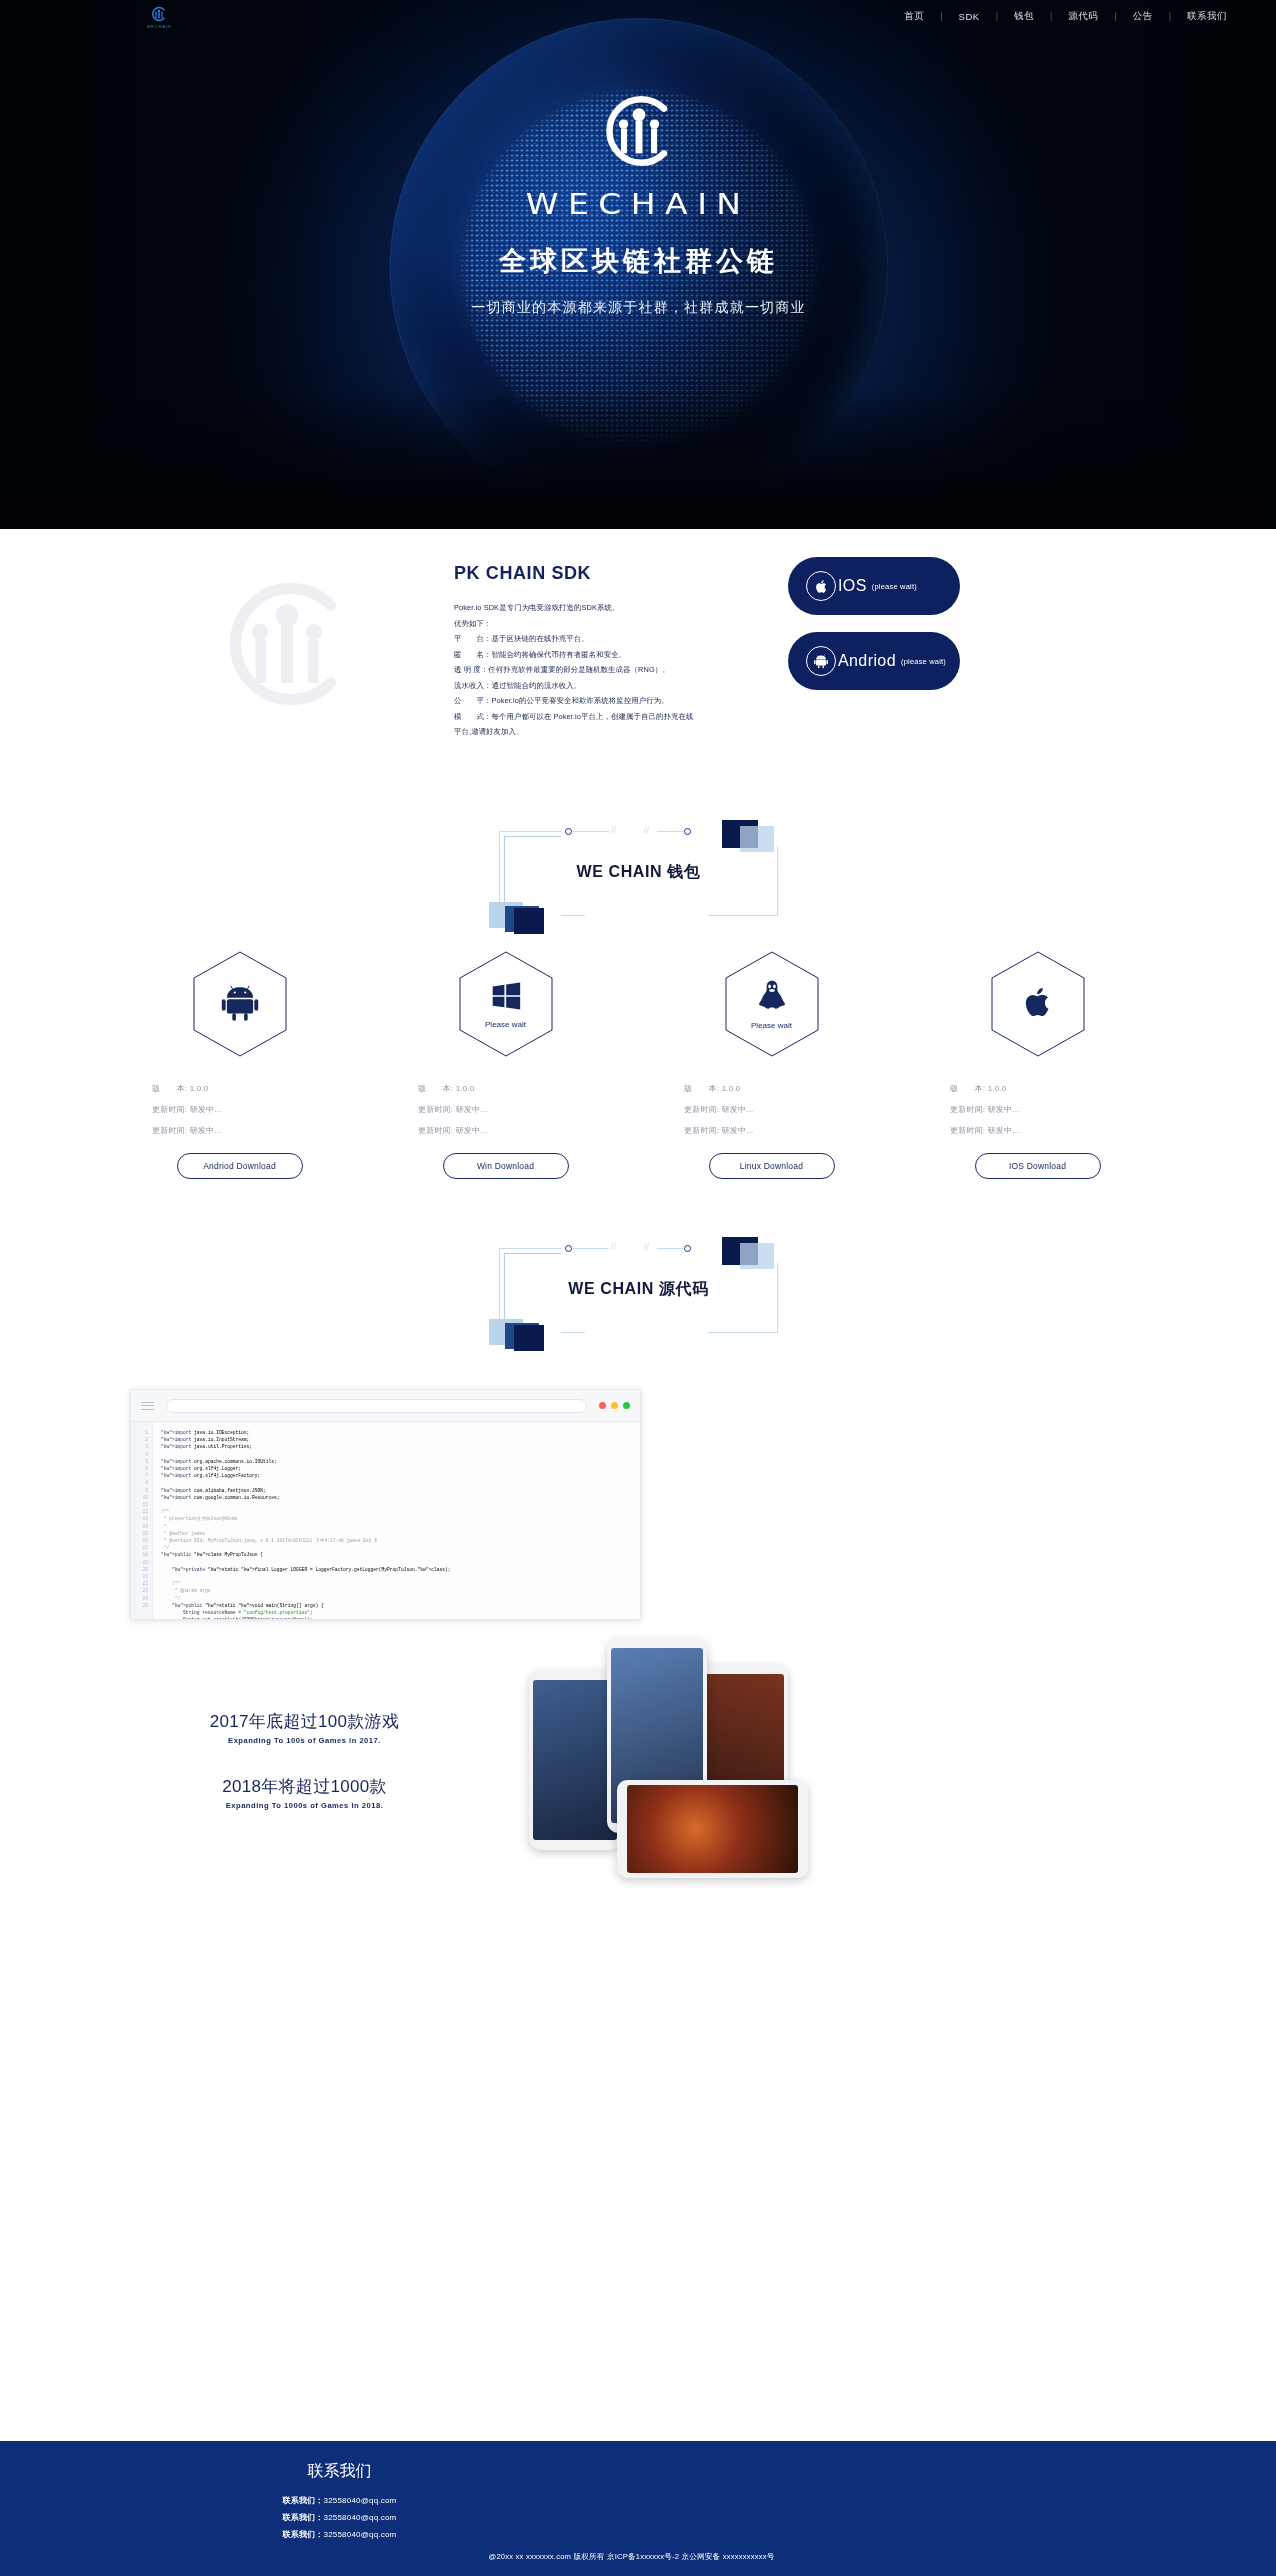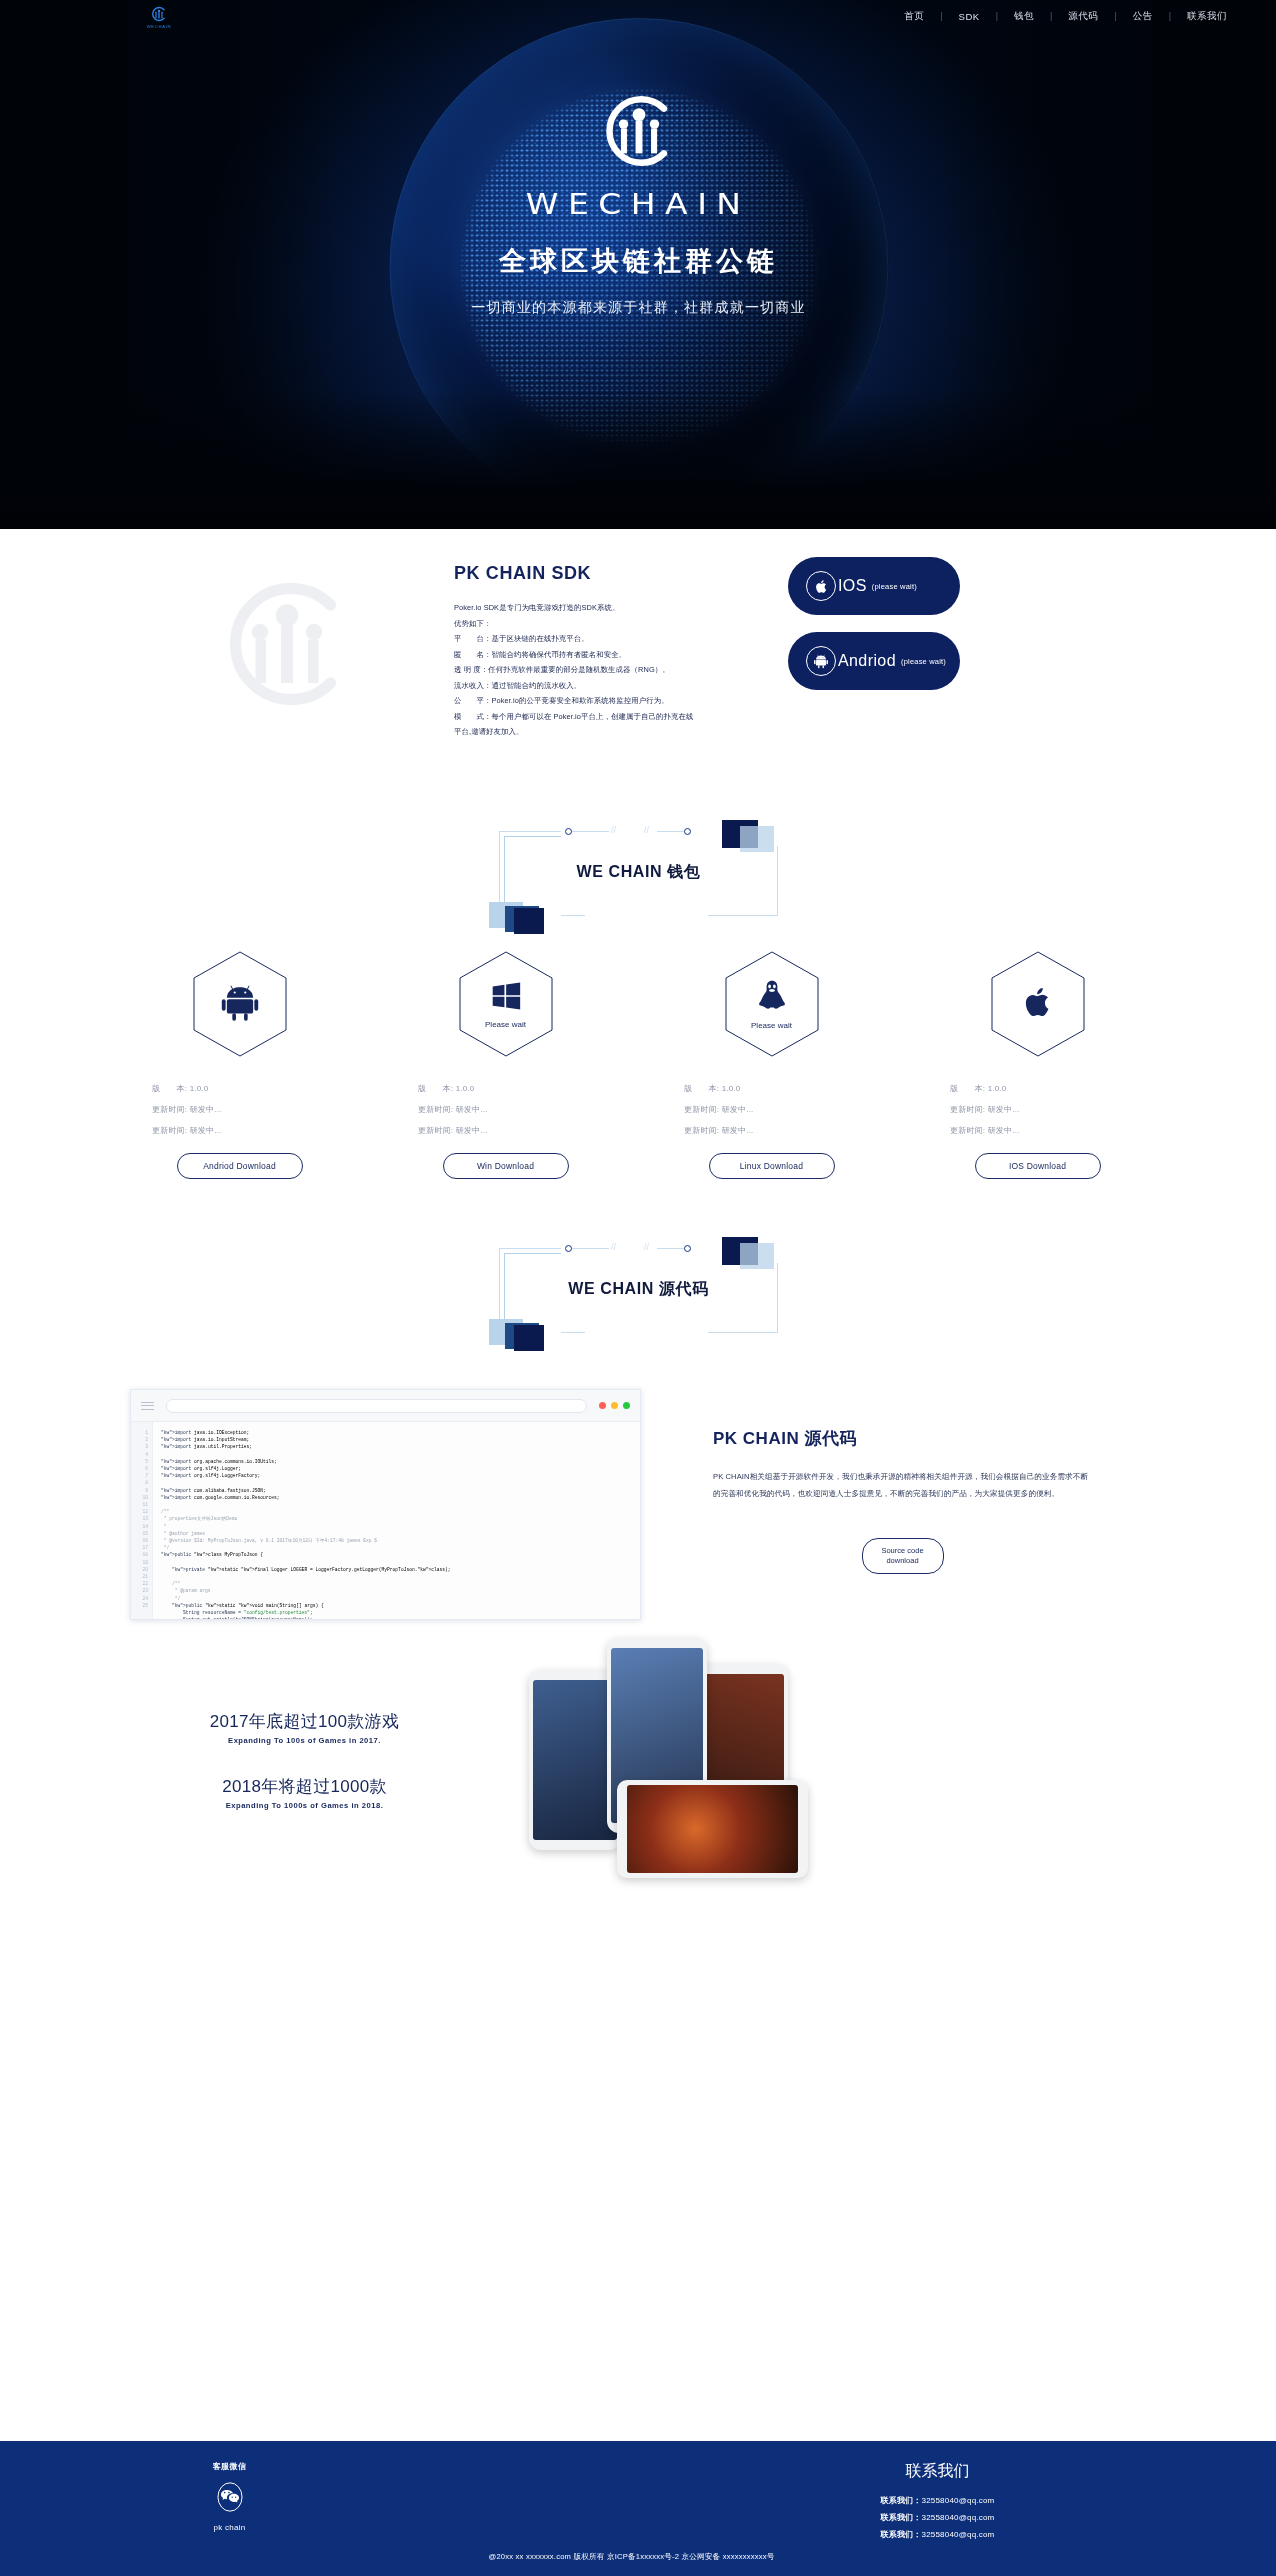--- a/index.html
+++ b/index.html
@@ -607,28 +607,20 @@
 <span class="cm">    /**</span>
 <span class="cm">     * @param args</span>
 <span class="cm">     */</span>
 <span class="pl">    <span class="&lt;span">"kw"</span>&gt;public</span> <span class="&lt;span">"kw"</span>&gt;static <span class="&lt;span">"kw"</span>&gt;void main(String[] args) {
 <span class="pl">        String resourceName = <span class="str">"config/test.properties"</span>;</span>
 <span class="pl">        System.out.println(toJSONString(resourceName));</span>
 </div>
     </div>
   </div>
 
-  <div class="code-right">
-    <h3>PK CHAIN 源代码</h3>
-    <p>PK CHAIN相关组基于开源软件开发，我们也秉承开源的精神将相关组件开源，我们会根据自己的业务需求不断的完善和优化我的代码，也欢迎同道人士多提意见，不断的完善我们的产品，为大家提供更多的便利。</p>
-    <div class="src-btn">
-      <span>Source code</span><br>
-      <span>download</span>
-    </div>
-  </div>
 </section>
 
 <section class="games">
   <div class="games-txt">
     <div class="big">2017年底超过100款游戏</div>
     <div class="small">Expanding To 100s of Games in 2017.</div>
     <div class="gap"></div>
     <div class="big">2018年将超过1000款</div>
     <div class="small">Expanding To 1000s of Games in 2018.</div>
   </div>
@@ -644,31 +636,20 @@
       <div class="scr" style="background:linear-gradient(200deg,#7a3320,#2a1510);"></div>
     </div>
     <div class="phone" style="left:118px; top:150px; width:191px; height:98px; z-index:5; border-radius:10px;">
       <div class="scr" style="inset:5px 10px; background:radial-gradient(circle at 40% 50%,#d96a2a 0%,#8e2f18 40%,#2a1208 100%);"></div>
     </div>
   </div>
 </section>
 
 <footer class="footer">
   <div class="footer-cols">
-    <div class="fcol" style="width:199px">
-      <div class="ftitle">客服微信</div>
-      <span>
-        <svg viewBox="0 0 48 48" width="34" height="34">
-          <ellipse cx="24" cy="24" rx="17" ry="20" fill="none" stroke="#fff" stroke-width="1.4"></ellipse>
-          <path d="M19.5 14c-4.6 0-8.3 2.9-8.3 6.5 0 2 1.2 3.8 3 5l-.8 2.6 3-1.5c.9.3 1.9.4 3 .4h.5c-.2-.6-.3-1.2-.3-1.8 0-3.7 3.6-6.6 8-6.6h.6c-.8-2.7-4-4.6-8.7-4.6zm-3 2.7c.7 0 1.2.5 1.2 1.1s-.5 1.1-1.2 1.1-1.2-.5-1.2-1.1.6-1.1 1.2-1.1zm6 0c.7 0 1.2.5 1.2 1.1s-.5 1.1-1.2 1.1-1.2-.5-1.2-1.1.6-1.1 1.2-1.1z" fill="#fff"></path>
-          <path d="M36.8 25.2c0-3.2-3.2-5.7-7.2-5.7s-7.2 2.6-7.2 5.7 3.2 5.7 7.2 5.7c.8 0 1.6-.1 2.4-.3l2.6 1.3-.7-2.2c1.7-1 2.9-2.6 2.9-4.5zm-9.6-1.9c.5 0 1 .4 1 .9s-.4.9-1 .9-1-.4-1-.9.5-.9 1-.9zm4.8 0c.5 0 1 .4 1 .9s-.4.9-1 .9-1-.4-1-.9.5-.9 1-.9z" fill="#fff"></path>
-        </svg>
-      </span>
-      <div class="fcap">pk chain</div>
-    </div>
 
     <div class="fmid" style="width:419px">
       <div class="ftitle">联系我们</div>
       <div class="fline">
         <b>联系我们：</b><span>32558040@qq.com</span>
       </div>
       <div class="fline">
         <b>联系我们：</b><span>32558040@qq.com</span>
       </div>
       <div class="fline">

